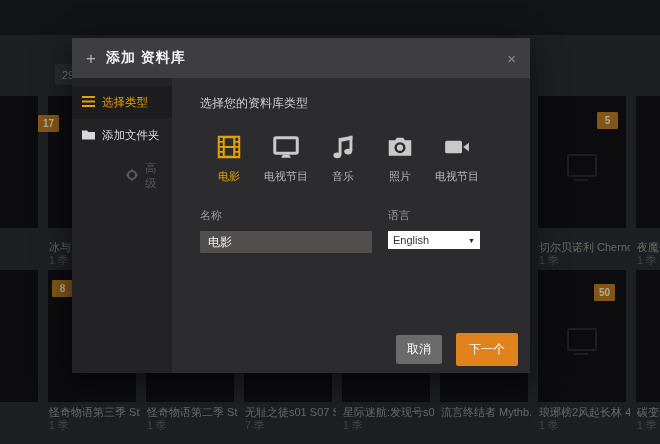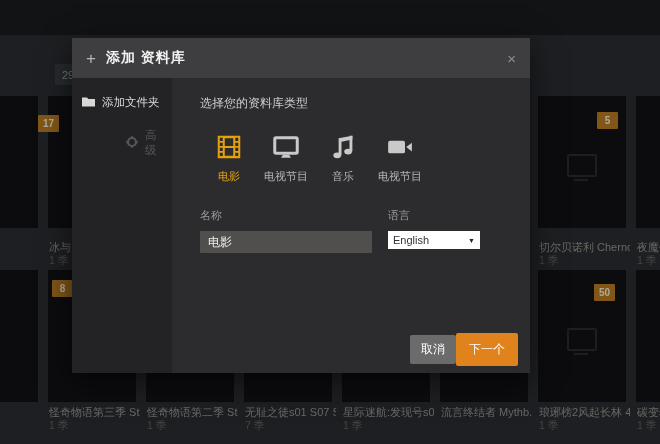--- a/index.html
+++ b/index.html
@@ -53,21 +53,21 @@
   .form-row{display:flex;margin-top:24px;}
   .field-name{width:188px;flex:none;}
   .field-label{font-size:11px;color:#9a9a9a;margin-bottom:8px;}
   .name-input{width:172px;height:22px;background:#514f4e;border:none;color:#f0f0f0;
          font-size:12px;padding:0 8px;box-sizing:border-box;border-radius:1px;outline:none;
          font-family:inherit;}
   .select{width:92px;height:18px;background:#ffffff;color:#333;font-size:11px;display:flex;
          align-items:center;justify-content:space-between;padding:0 5px;box-sizing:border-box;
          cursor:pointer;}
   .select .arrow{font-size:7px;color:#222;}
-  .dlg-footer{position:absolute;right:12px;bottom:7px;display:flex;align-items:center;gap:0;}
+  .dlg-footer{position:absolute;right:12px;bottom:7px;display:flex;align-items:center;gap:14px;}
   .btn{border:none;color:#fff;font-size:12px;border-radius:2px;cursor:pointer;
          font-family:inherit;}
   .btn-cancel{background:#6b6b6b;padding:6px 11px;}
   .btn-next{background:#e1831c;padding:8px 13px;}
 </style>
 </head>
 <body>
 
 <div class="stage">
 
@@ -207,20 +207,30 @@
   <div class="dialog">
     <div class="dlg-header">
       <span class="plus">+</span>
       <span class="dlg-title">添加 资料库</span>
       <span class="close">×</span>
     </div>
 
     <div class="dlg-body">
 
       <div class="dlg-side">
+        <div class="side-item active">
+          <span>
+            <svg width="13" height="11" viewBox="0 0 13 11">
+              <rect x="0" y="0" width="13" height="2" fill="currentColor"></rect>
+              <rect x="0" y="4.5" width="13" height="2" fill="currentColor"></rect>
+              <rect x="0" y="9" width="13" height="2" fill="currentColor"></rect>
+            </svg>
+          </span>
+          <span>选择类型</span>
+        </div>
         <div class="side-item">
           <span>
             <svg width="13" height="11" viewBox="0 0 13 11">
               <path d="M0 1.5 L5 1.5 L6.3 3 L13 3 L13 10.5 L0 10.5 Z" fill="currentColor"></path>
             </svg>
           </span>
           <span>添加文件夹</span>
         </div>
         <div class="side-item disabled">
           <span>
@@ -279,20 +289,30 @@
                 <rect x="17.2" y="3" width="2.3" height="12.5" fill="currentColor"></rect>
                 <ellipse cx="7.4" cy="18.6" rx="3.1" ry="2.3" fill="currentColor"></ellipse>
                 <ellipse cx="16.1" cy="15.6" rx="3.1" ry="2.3" fill="currentColor"></ellipse>
               </svg>
             </span>
             <span class="type-label">音乐</span>
           </div>
           <div class="type-item">
             <span class="type-icon">
               <svg viewBox="0 0 24 24">
+                <path d="M3 6.5 L8 6.5 L9.5 4.5 L14.5 4.5 L16 6.5 L21 6.5 L21 19 L3 19 Z" fill="currentColor"></path>
+                <circle cx="12" cy="12.5" r="4.4" fill="#2c2c2e"></circle>
+                <circle cx="12" cy="12.5" r="2.5" fill="currentColor"></circle>
+              </svg>
+            </span>
+            <span class="type-label">照片</span>
+          </div>
+          <div class="type-item">
+            <span class="type-icon">
+              <svg viewBox="0 0 24 24">
                 <rect x="2.5" y="7" width="13.5" height="10" rx="1.5" fill="currentColor"></rect>
                 <path d="M17 12 L21.5 8.5 L21.5 15.5 Z" fill="currentColor"></path>
               </svg>
             </span>
             <span class="type-label">电视节目</span>
           </div>
         </div>
 
         <div class="form-row">
           <div class="field-name">

